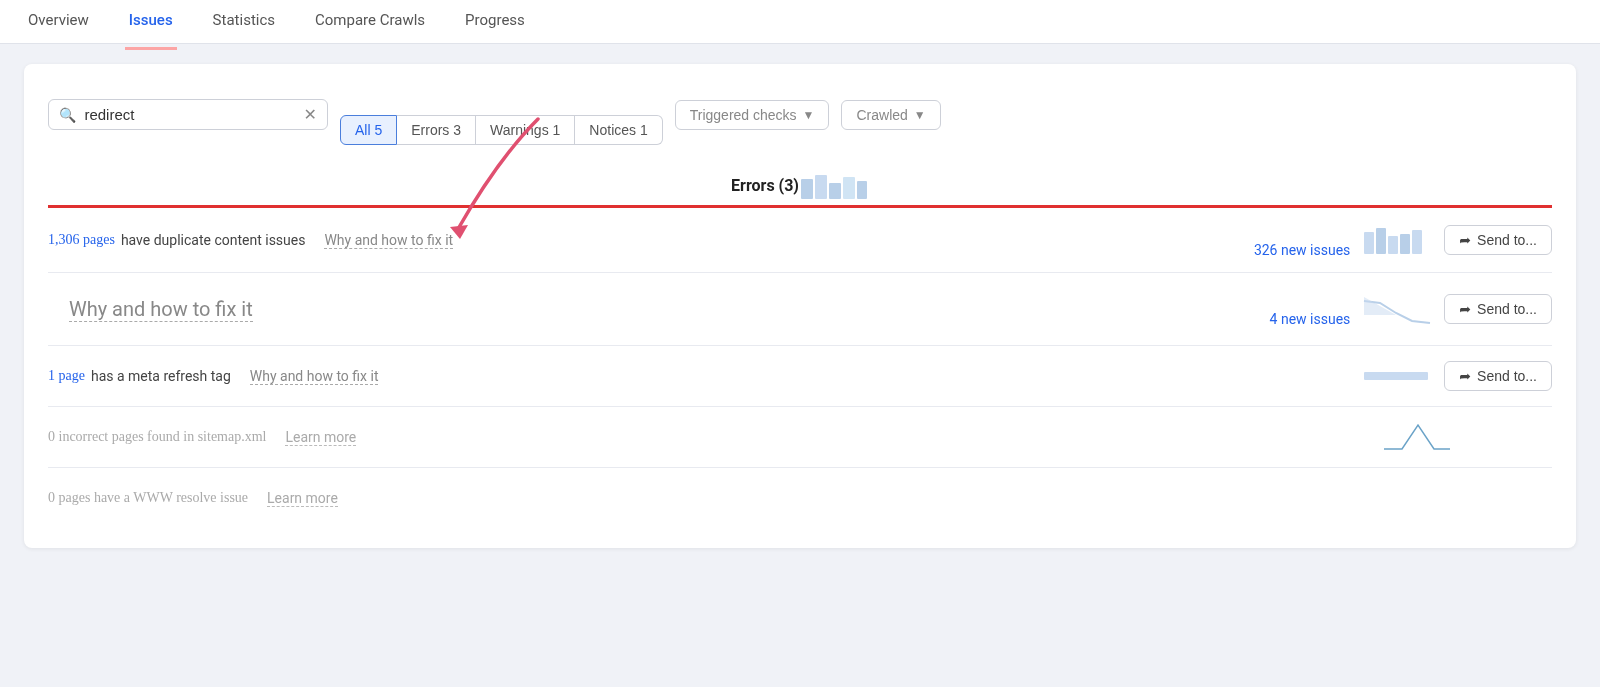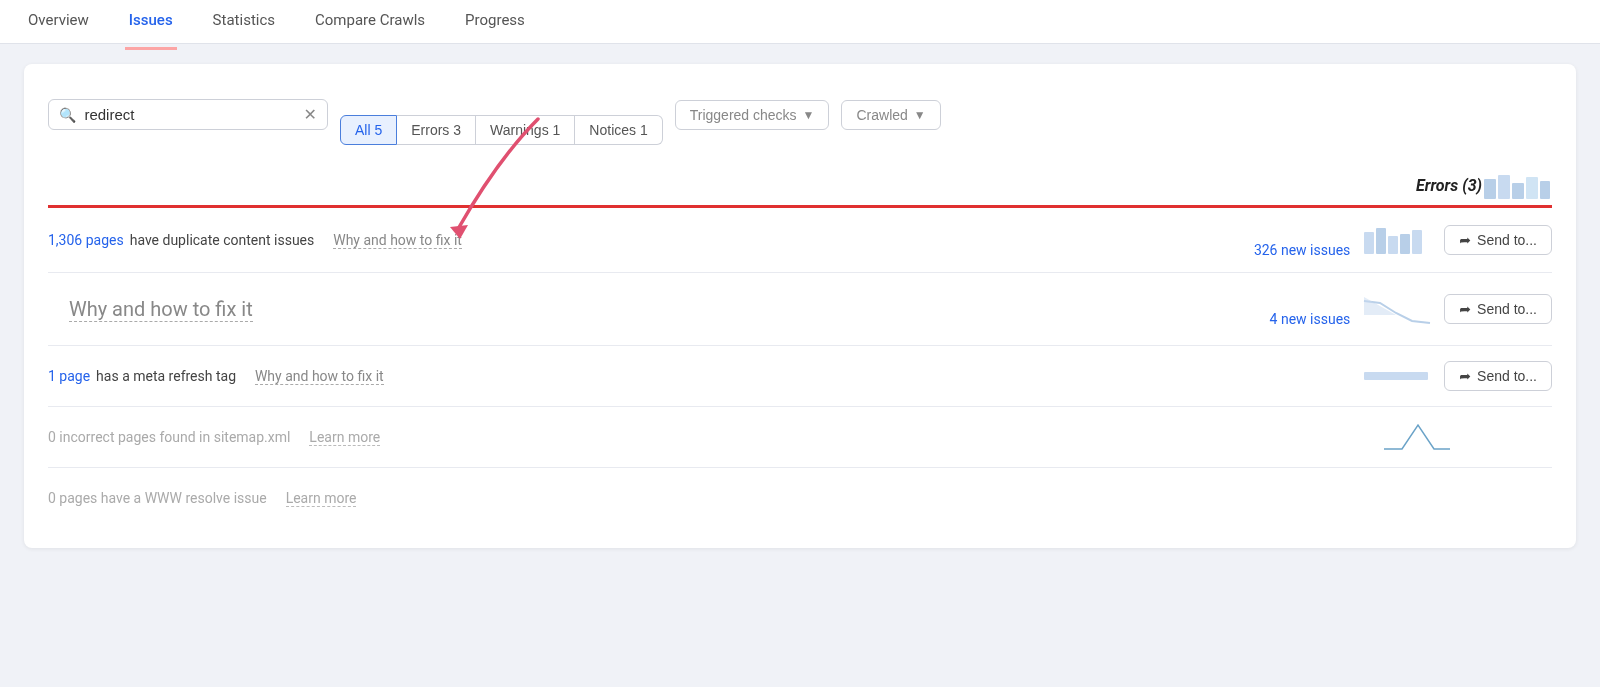--- a/index.html
+++ b/index.html
@@ -126,23 +126,22 @@
       font-size: 14px;
       color: #888;
       cursor: pointer;
     }
     .chevron { font-size: 12px; }
 
     
     .section-header {
       display: flex;
       align-items: center;
-      justify-content: flex-end;
+      justify-content: center;
       margin-bottom: 4px;
-      font-style: italic;
     }
     .section-title {
       font-size: 16px;
       font-weight: 700;
       color: #222;
     }
     .section-divider-red {
       height: 3px;
       background: #e03030;
       margin-bottom: 0;
@@ -171,20 +170,21 @@
       color: #444;
     }
     .issue-row.large .issue-text {
       font-size: 20px;
     }
 
     .issue-link {
       color: #2563eb;
       text-decoration: none;
       cursor: pointer;
+      font-family: Liberation Serif, serif;
     }
 
     .why-fix {
       color: #888;
       text-decoration: none;
       border-bottom: 1px dashed #aaa;
       cursor: pointer;
       font-size: inherit;
     }
 

